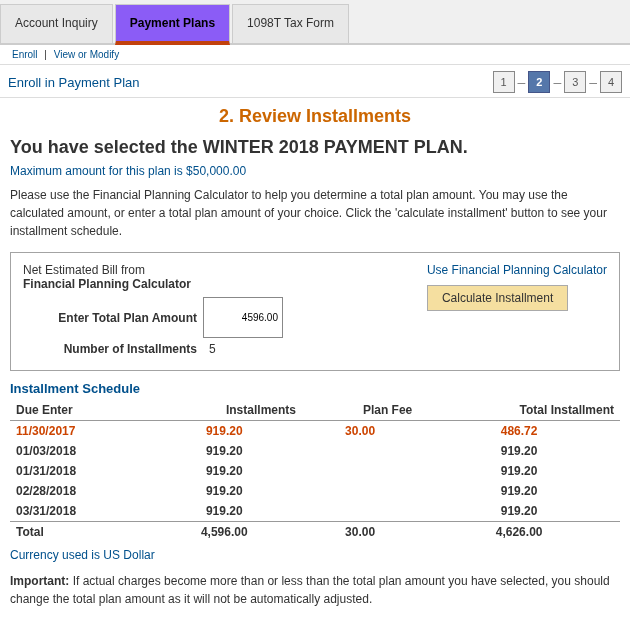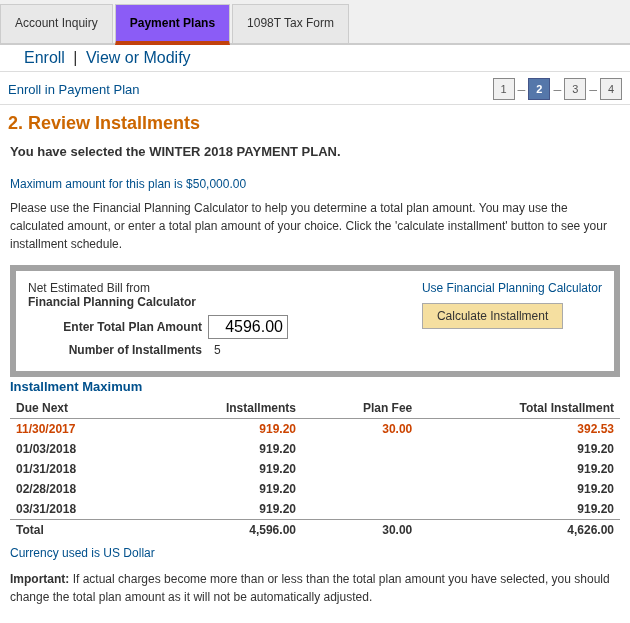--- a/index.html
+++ b/index.html
@@ -20,21 +20,21 @@
     }
     .tab.active {
       background: #8b5cf6;
       border-bottom: 4px solid #c2410c;
       font-weight: bold;
       color: #000;
       margin-bottom: -2px;
     }
 
     
-    .top-nav { padding: 4px 24px; font-size: 16px; border-bottom: 1px solid #ddd; }
+    .top-nav { padding: 4px 12px; font-size: 10px; border-bottom: 1px solid #ddd; }
     .top-nav a { color: #00508c; text-decoration: none; }
     .top-nav span { margin: 0 4px; color: #333; }
 
     
     .page-header {
       display: flex;
       align-items: center;
       justify-content: space-between;
       padding: 6px 8px 4px 8px;
       border-bottom: 1px solid #ddd;
@@ -57,45 +57,46 @@
       font-weight: bold;
     }
     .step-dash { color: #888; font-size: 14px; margin: 0 1px; }
 
     
     .section-heading {
       padding: 8px 8px 4px 8px;
       font-size: 18px;
       color: #00508c;
       font-weight: bold;
+      text-align: center;
     }
     .section-heading span { color: #cc6600; }
 
     
     .content { padding: 6px 10px; }
-    .bold-notice { font-weight: bold; font-size: 13px; margin-bottom: 18px; }
+    .bold-notice { font-weight: bold; font-size: 18px; margin-bottom: 6px; }
     .max-amount { color: #00508c; font-size: 12px; margin-bottom: 8px; }
     .info-text { font-size: 12px; color: #333; margin-bottom: 12px; line-height: 1.5; }
 
     
     .calc-box {
-      border: 6px solid #a3a3a3;
+      border: 1px solid #a3a3a3;
       padding: 10px 12px;
-      margin-bottom: 2px;
+      margin-bottom: 10px;
     }
     .calc-box-inner { display: flex; justify-content: space-between; align-items: flex-start; }
     .calc-left { flex: 1; }
     .calc-right { flex: 0 0 auto; }
     .calc-title { font-size: 12px; font-weight: normal; color: #333; margin-bottom: 6px; }
     .calc-row { display: flex; align-items: center; margin-bottom: 4px; }
     .calc-label { font-size: 12px; font-weight: bold; text-align: right; padding-right: 6px; min-width: 180px; }
     .calc-input {
       border: 1px solid #888;
-      padding: 2px 4px;
-      font-size: 16px;
+      padding: 14px 4px;
+      font-size: 10px;
       width: 80px;
       text-align: right;
     }
     .calc-value { font-size: 12px; padding-left: 6px; }
     .calc-btn-link { color: #00508c; font-size: 12px; text-decoration: none; cursor: pointer; display: block; margin-bottom: 8px; text-align: right; }
     .calc-btn {
       background: #f5dfa0;
       border: 1px solid #aaa;
       padding: 5px 14px;
       font-size: 12px;
@@ -109,21 +110,21 @@
     table th {
       text-align: left;
       padding: 3px 6px;
       font-size: 12px;
       font-weight: bold;
       border-bottom: 1px solid #999;
       color: #333;
     }
     table th.right { text-align: right; }
     table td { padding: 3px 6px; font-weight: bold; }
-    table td.right { text-align: right; }
+    table td.right { text-align: center; }
     .row-orange td { color: #cc4400; }
     .row-total td { font-weight: bold; border-top: 1px solid #999; }
 
     .currency-note { font-size: 12px; color: #00508c; margin-top: 6px; margin-bottom: 10px; }
     .important-note { font-size: 12px; color: #333; margin-top: 6px; line-height: 1.5; }
     .important-note strong { font-weight: bold; }
 
     
     .bottom-buttons {
       display: flex;
@@ -203,36 +204,36 @@
           <div class="calc-value">5</div>
         </div>
       </div>
       <div class="calc-right">
         <a href="#" class="calc-btn-link">Use Financial Planning Calculator</a>
         <button class="calc-btn">Calculate Installment</button>
       </div>
     </div>
   </div>
 
-  <div class="schedule-title">Installment Maximum</div>
+  <div class="schedule-title">Installment Schedule</div>
   <table>
     <thead>
       <tr>
-        <th>Due Next</th>
+        <th>Due Enter</th>
         <th class="right">Installments</th>
         <th class="right">Plan Fee</th>
         <th class="right">Total Installment</th>
       </tr>
     </thead>
     <tbody id="schedule-tbody">
     <tr class="row-orange">
       <td>11/30/2017</td>
       <td class="right">919.20</td>
       <td class="right">30.00</td>
-      <td class="right">392.53</td>
+      <td class="right">486.72</td>
     </tr>
         <tr>
       <td>01/03/2018</td>
       <td class="right">919.20</td>
       <td class="right"></td>
       <td class="right">919.20</td>
     </tr>
         <tr>
       <td>01/31/2018</td>
       <td class="right">919.20</td>

